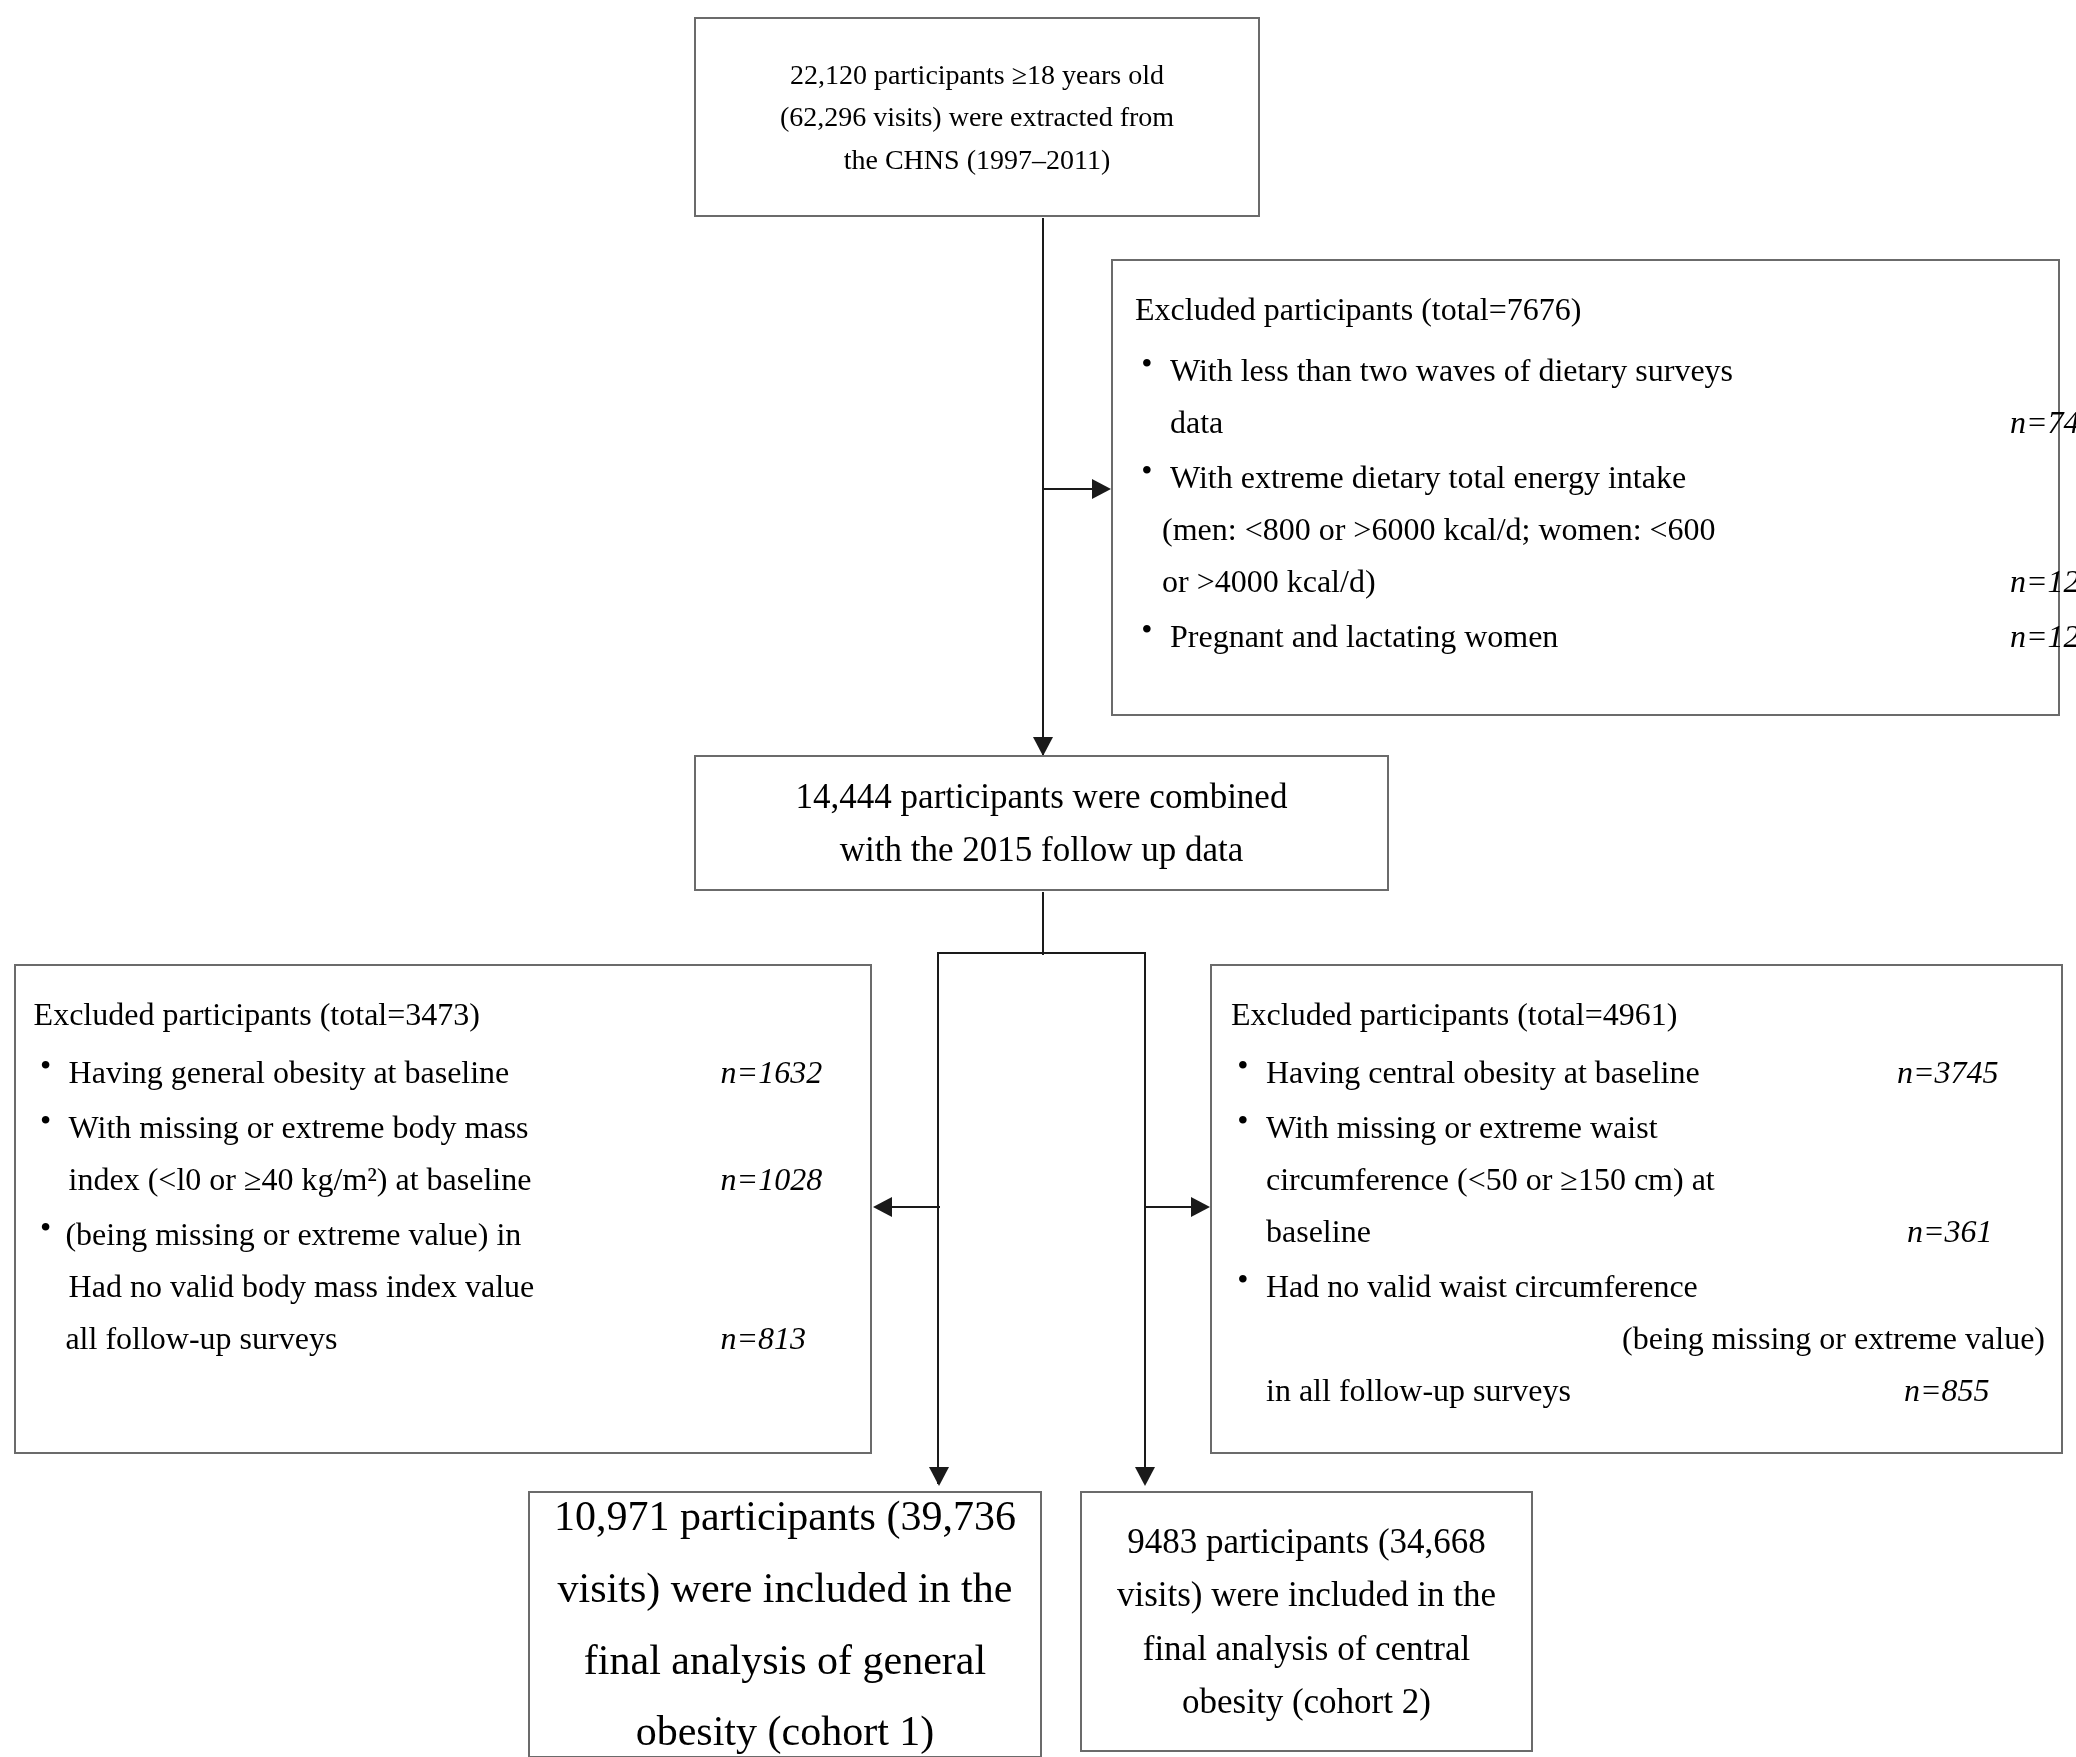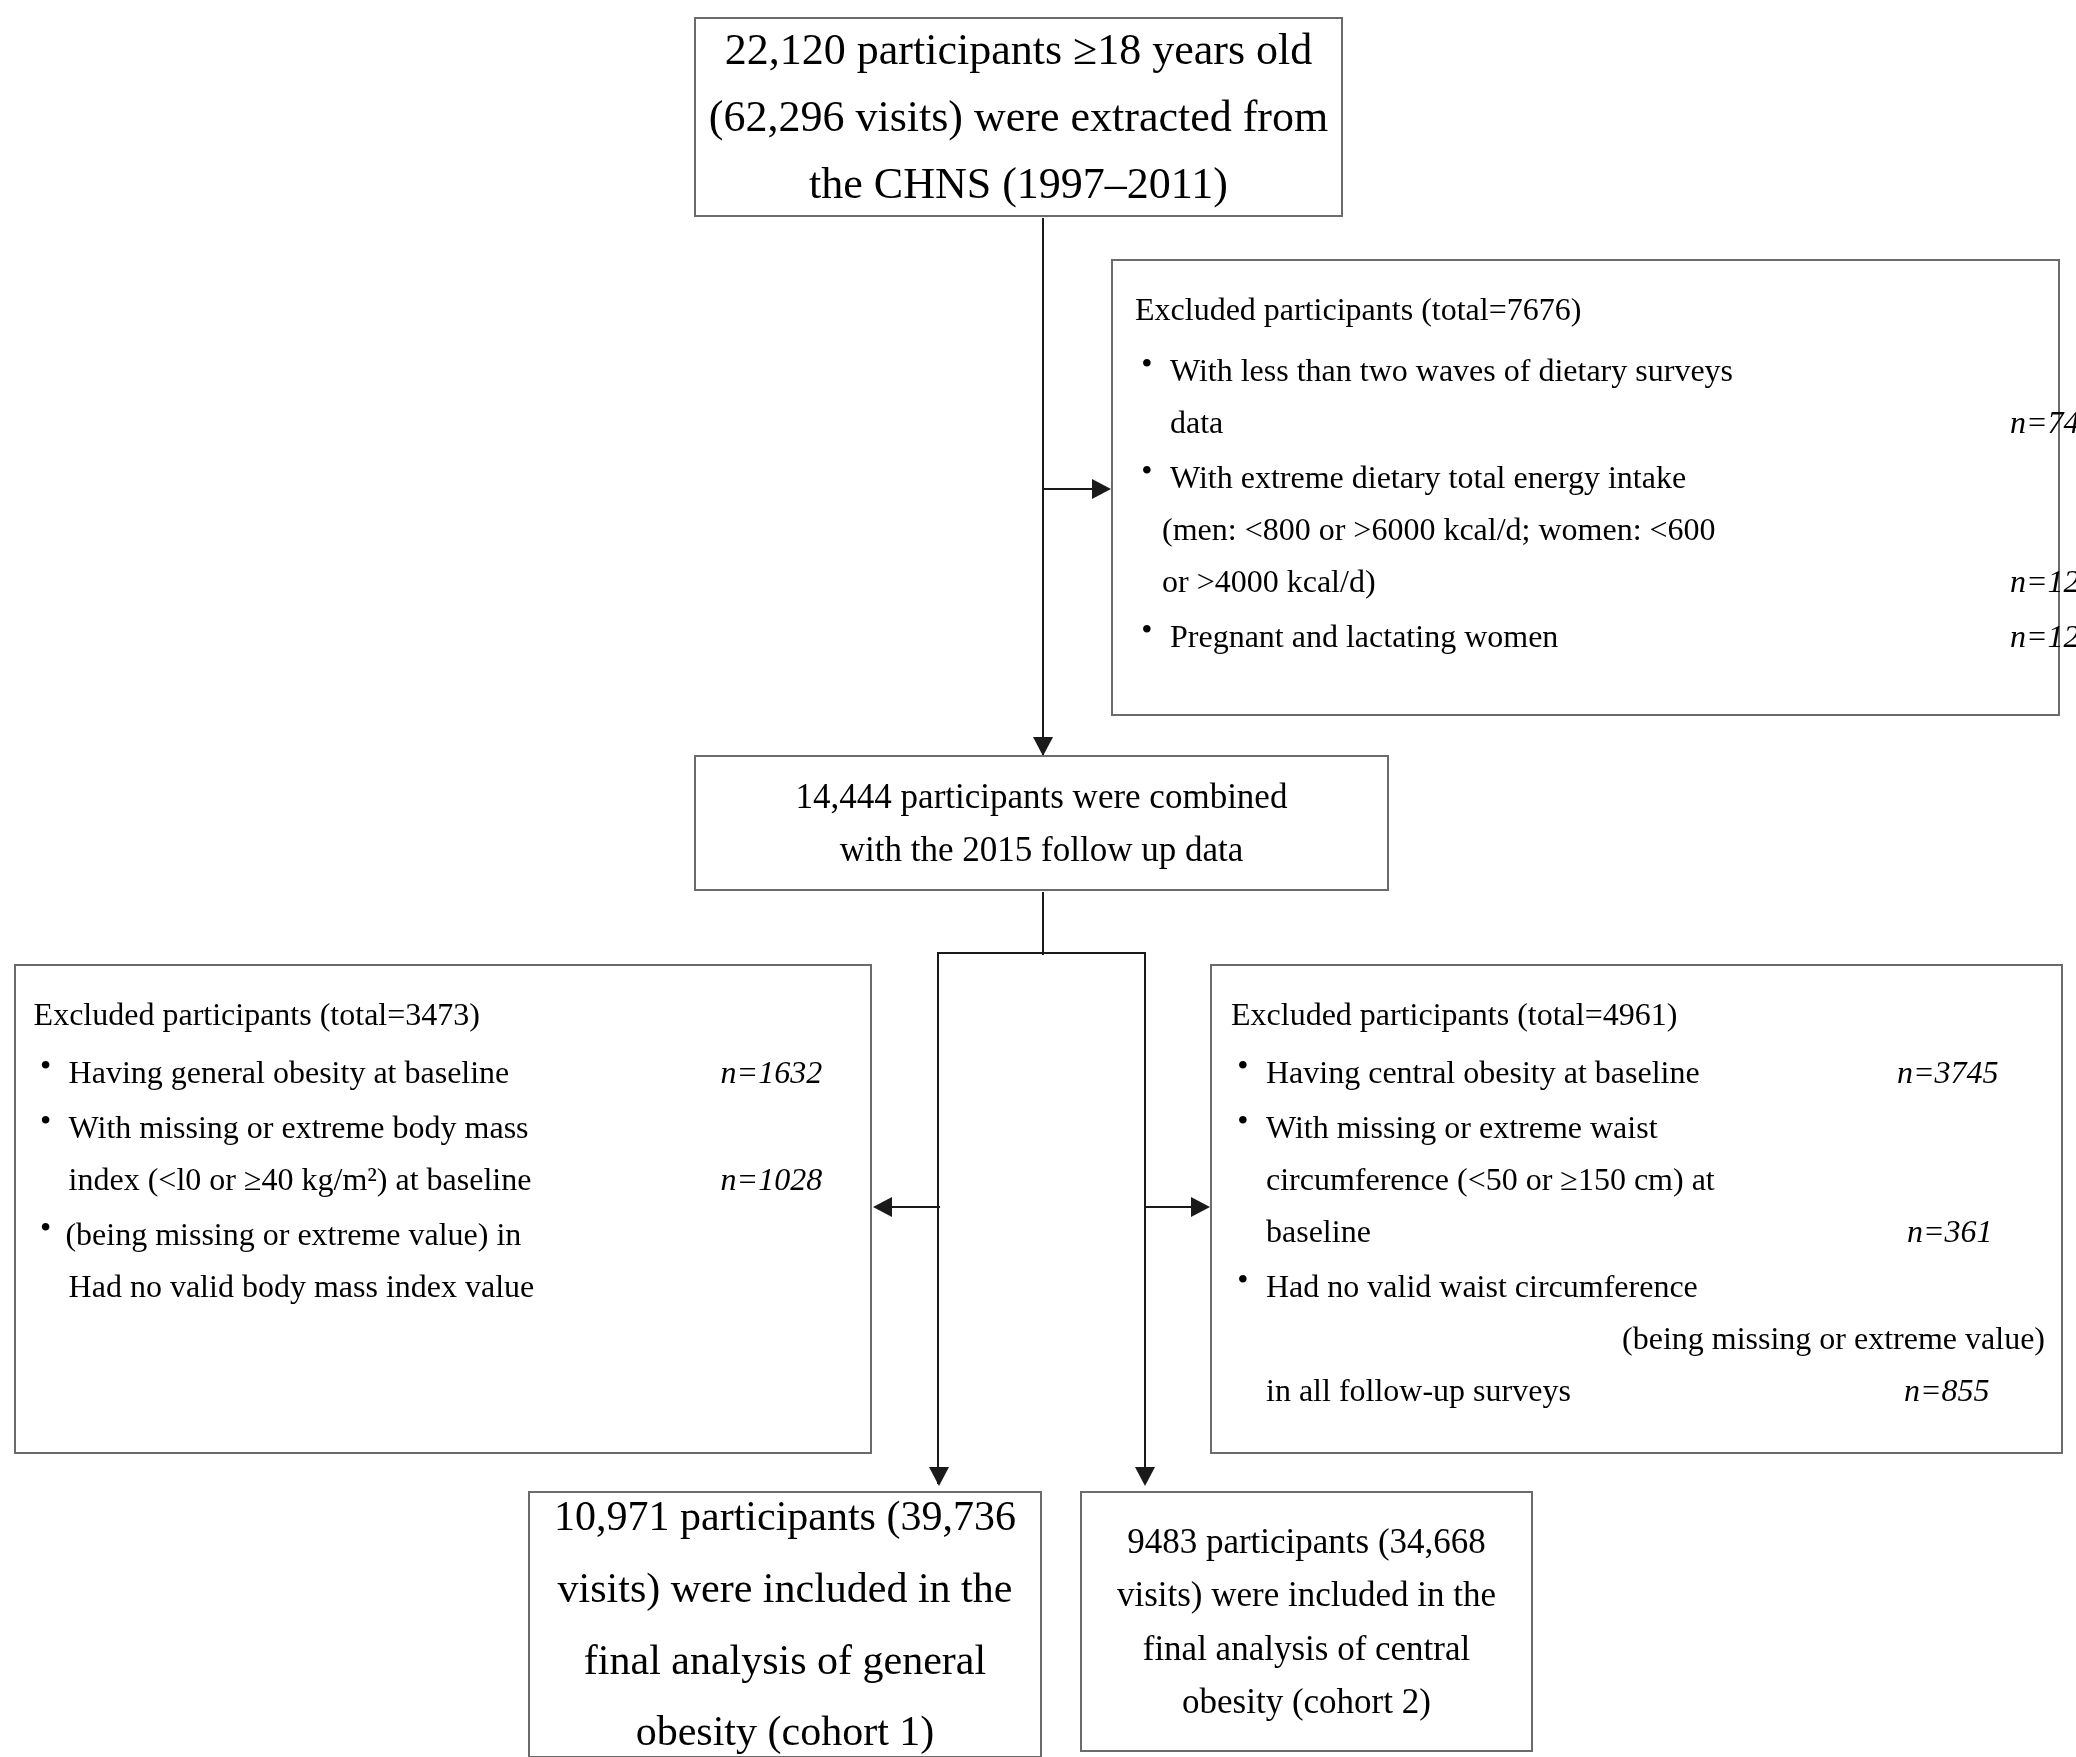--- a/index.html
+++ b/index.html
@@ -100,21 +100,21 @@
     border-top: 10.3px solid transparent;
     border-bottom: 10.3px solid transparent;
     border-right: 19px solid #1a1a1a;
   }
 </style>
 </head>
 <body>
 
 <div id="canvas">
 
-  <div class="box box-center" style="left:694px; top:17.4px; width:649px; height:200px; font-size:44px;">
+  <div class="box box-center" style="left:694px; top:17.4px; width:566px; height:200px; font-size:28px;">
     <div class="ctext">22,120  participants ≥18 years old</div>
     <div class="ctext">(62,296 visits) were extracted from</div>
     <div class="ctext">the CHNS (1997–2011)</div>
   </div>
 
   <div class="vline" style="left:1042px; top:218px; height:538px;"></div>
   <div class="arrow-down" style="left:1033px; top:737px;"></div>
 
   <div class="hline" style="left:1042px; top:488px; width:57px;"></div>
   <div class="arrow-right" style="left:1092px; top:479px;"></div>
@@ -201,20 +201,26 @@
           <span class="nval" style="left:652px; top:0;">
             <em class="ital">n=1028</em>
           </span>
         </span>
       </li>
 
       <li class="bullet-item">
         <span class="bullet-dot">•</span>
         <span class="bline" style="line-height:1.62; margin-left:-3.2px;">(being  missing or extreme value) in</span>
         <span class="bline" style="line-height:1.62;">Had no valid body mass index value</span>
+        <span class="bline" style="line-height:1.62; margin-left:-3.2px;">
+          <span>all follow-up surveys</span>
+          <span class="nval" style="left:655px; top:0;">
+            <em class="ital">n=813</em>
+          </span>
+        </span>
       </li>
 
     </ul>
   </div>
 
   <div class="box box-left" style="left:1210px; top:964px; width:853px; height:490px; font-size:32px; padding:30px 16px 0 19px;">
     <div class="heading" style="margin-bottom:14.2px;">Excluded participants (total=4961)</div>
     <ul class="bullet-list">
 
       <li class="bullet-item" style="margin-bottom:3.2px;">

